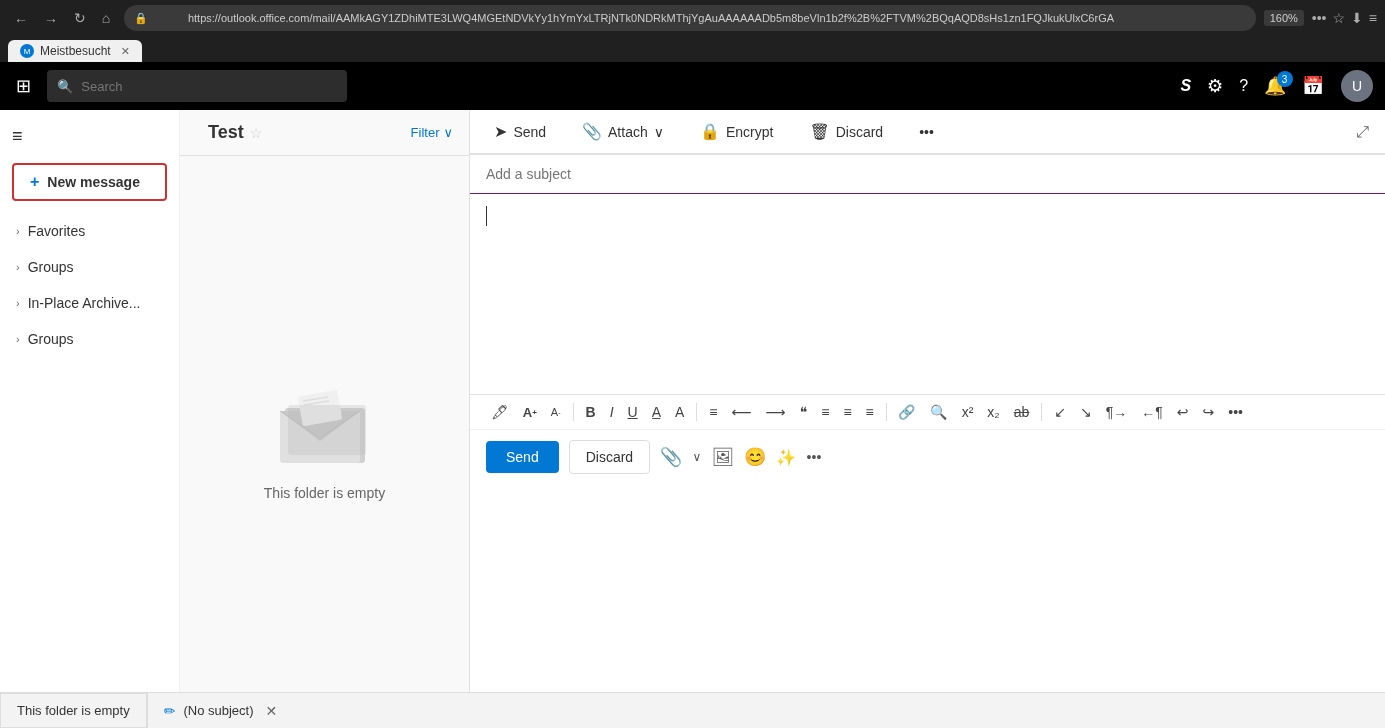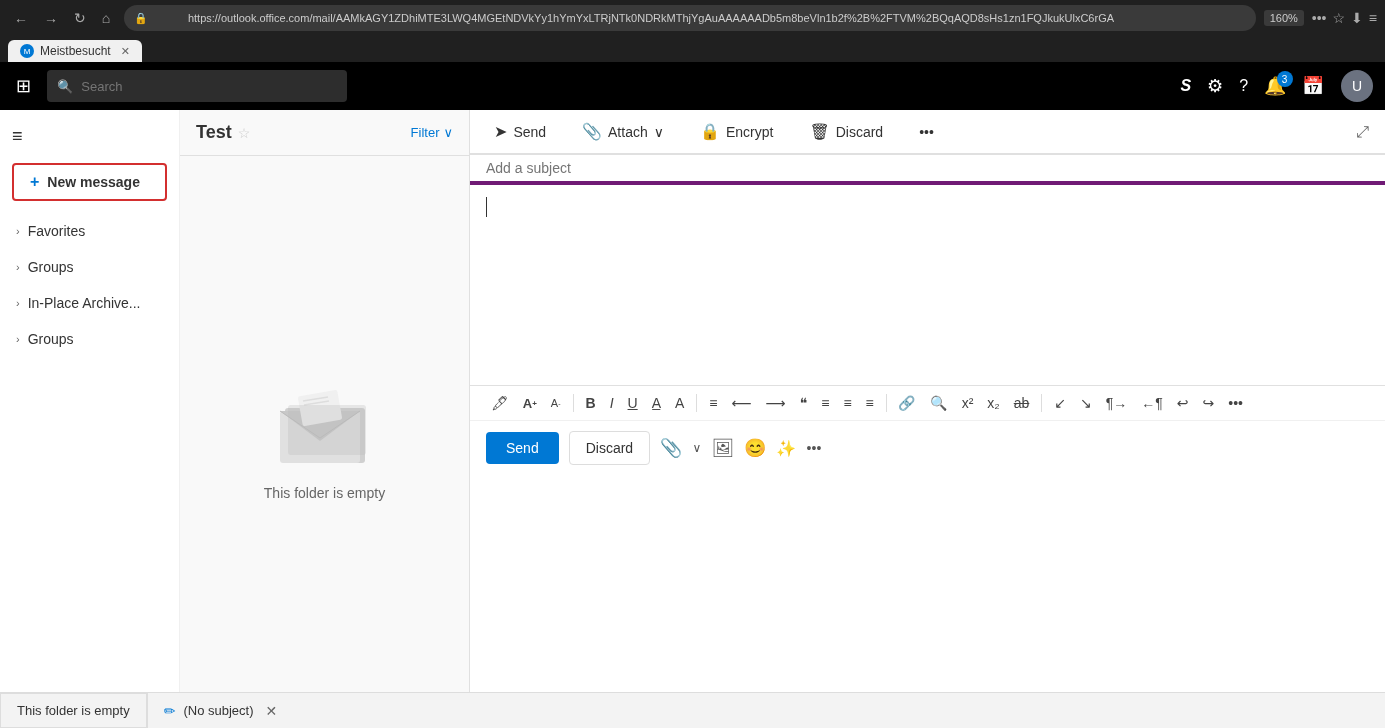--- a/index.html
+++ b/index.html
@@ -64,21 +64,21 @@
     .compose-toolbar-btn .icon { font-size: 16px; }
     .compose-toolbar-spacer { flex: 1; }
     .compose-expand-btn { color: #666; cursor: pointer; font-size: 16px; }
 
     .compose-fields { border-bottom: 1px solid #e0e0e0; }
     .compose-field-row { display: flex; align-items: center; padding: 10px 16px; border-bottom: 1px solid #f0f0f0; }
     .compose-field-label { color: #0078d4; font-size: 14px; font-weight: 500; width: 30px; flex-shrink: 0; }
     .compose-field-input { flex: 1; border: none; outline: none; font-size: 14px; color: #333; }
     .bcc-btn { border: 2px solid #d32f2f; border-radius: 4px; padding: 6px 16px; color: #333; font-size: 14px; cursor: pointer; background: #fff; font-weight: 500; }
 
-    .compose-subject { padding: 4px 16px; border-bottom: 4px solid #701a75; text-decoration: underline; }
+    .compose-subject { padding: 10px 16px; border-bottom: 1px solid #701a75; text-decoration: underline; }
     .compose-subject input { width: 100%; border: none; outline: none; font-size: 14px; color: #aaa; }
 
     .compose-body { flex: 1; padding: 12px 16px; }
     .compose-body-cursor { width: 1px; height: 20px; background: #333; display: inline-block; animation: blink 1s infinite; }
     @keyframes blink { 0%, 100% { opacity: 1; } 50% { opacity: 0; } }
 
     .compose-formatting { border-top: 1px solid #e0e0e0; padding: 6px 16px; display: flex; align-items: center; gap: 4px; flex-wrap: wrap; }
     .fmt-btn { background: none; border: none; color: #444; font-size: 14px; cursor: pointer; padding: 3px 5px; border-radius: 3px; display: flex; align-items: center; }
     .fmt-separator { width: 1px; height: 18px; background: #ddd; margin: 0 3px; }
 
@@ -185,21 +185,21 @@
     <div class="sidebar-bottom">
       <span class="sidebar-bottom-icon">✉</span>
       <span class="sidebar-bottom-icon">📅</span>
       <span class="sidebar-bottom-icon">👥</span>
       <span class="sidebar-bottom-icon">☑</span>
     </div>
   </div>
 
   <div class="message-list">
     <div class="message-list-header">
-      <div style="display:flex;align-items:center;">
+      <div style="display:flex;align-items:center;margin-left:12px;">
         <span class="folder-title">Test</span>
         <span class="star-icon">☆</span>
       </div>
       <div class="filter-btn">
         <span>Filter</span>
         <span>∨</span>
       </div>
     </div>
     <div class="message-list-empty">
       <div class="envelope-wrapper">

